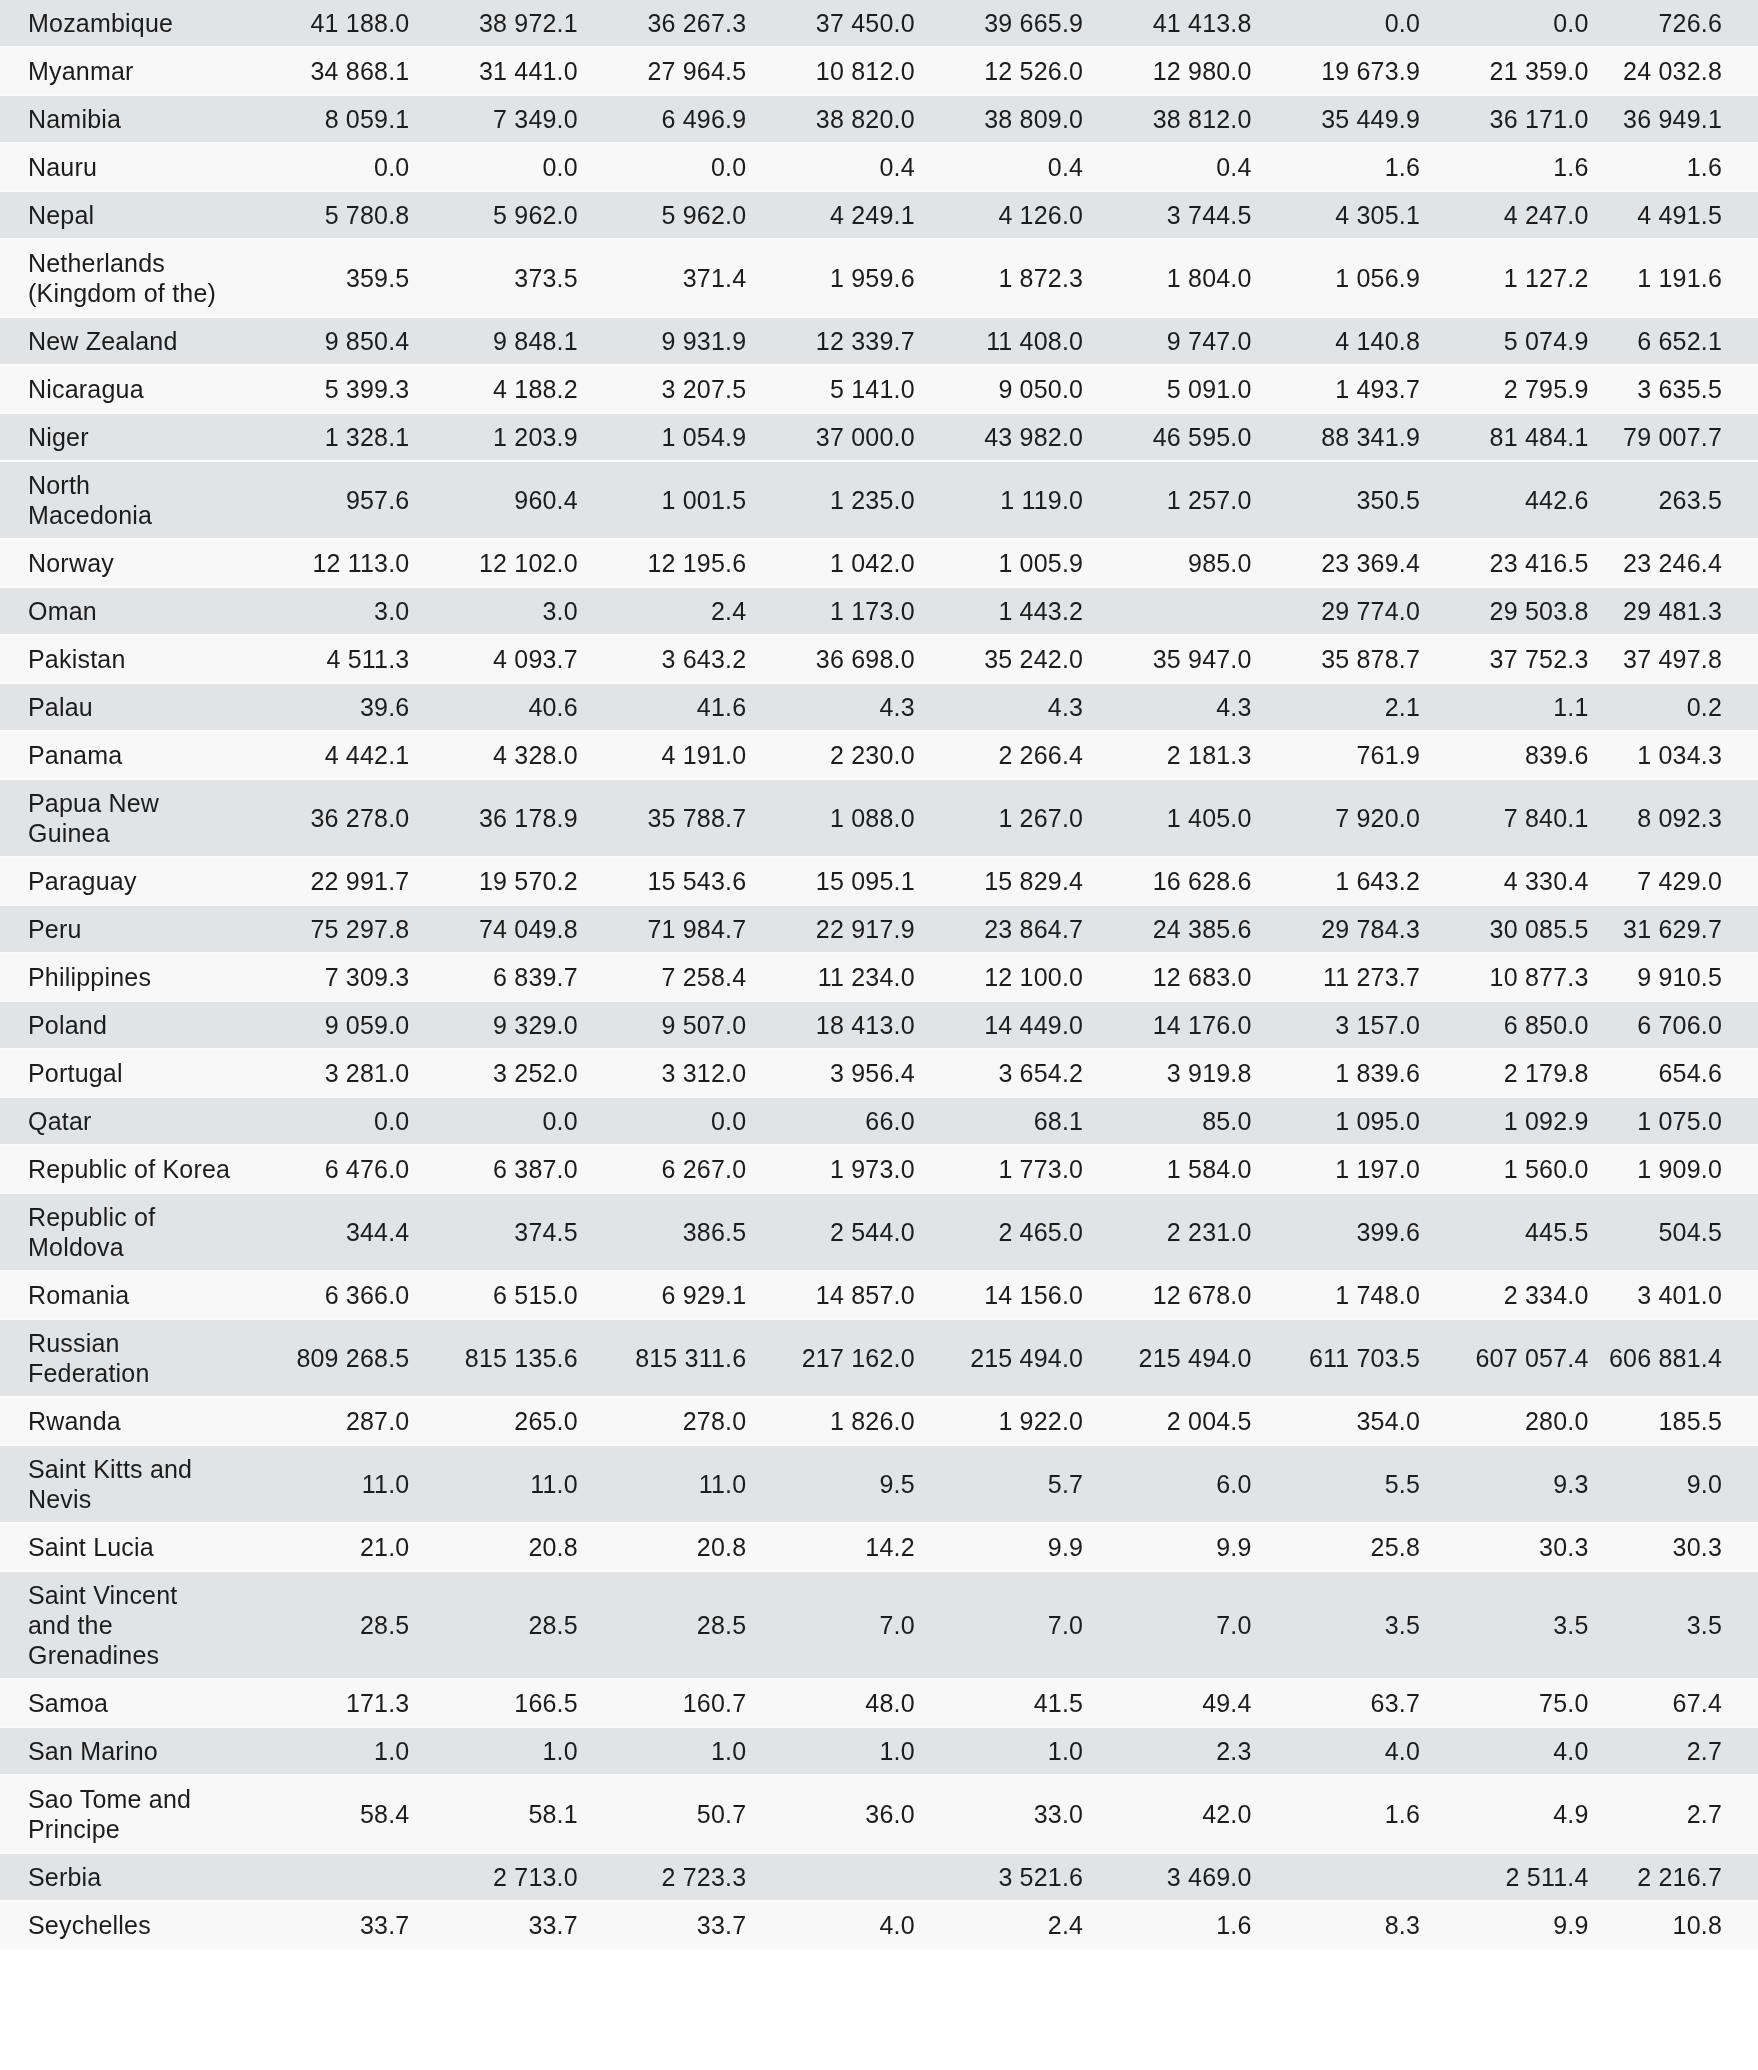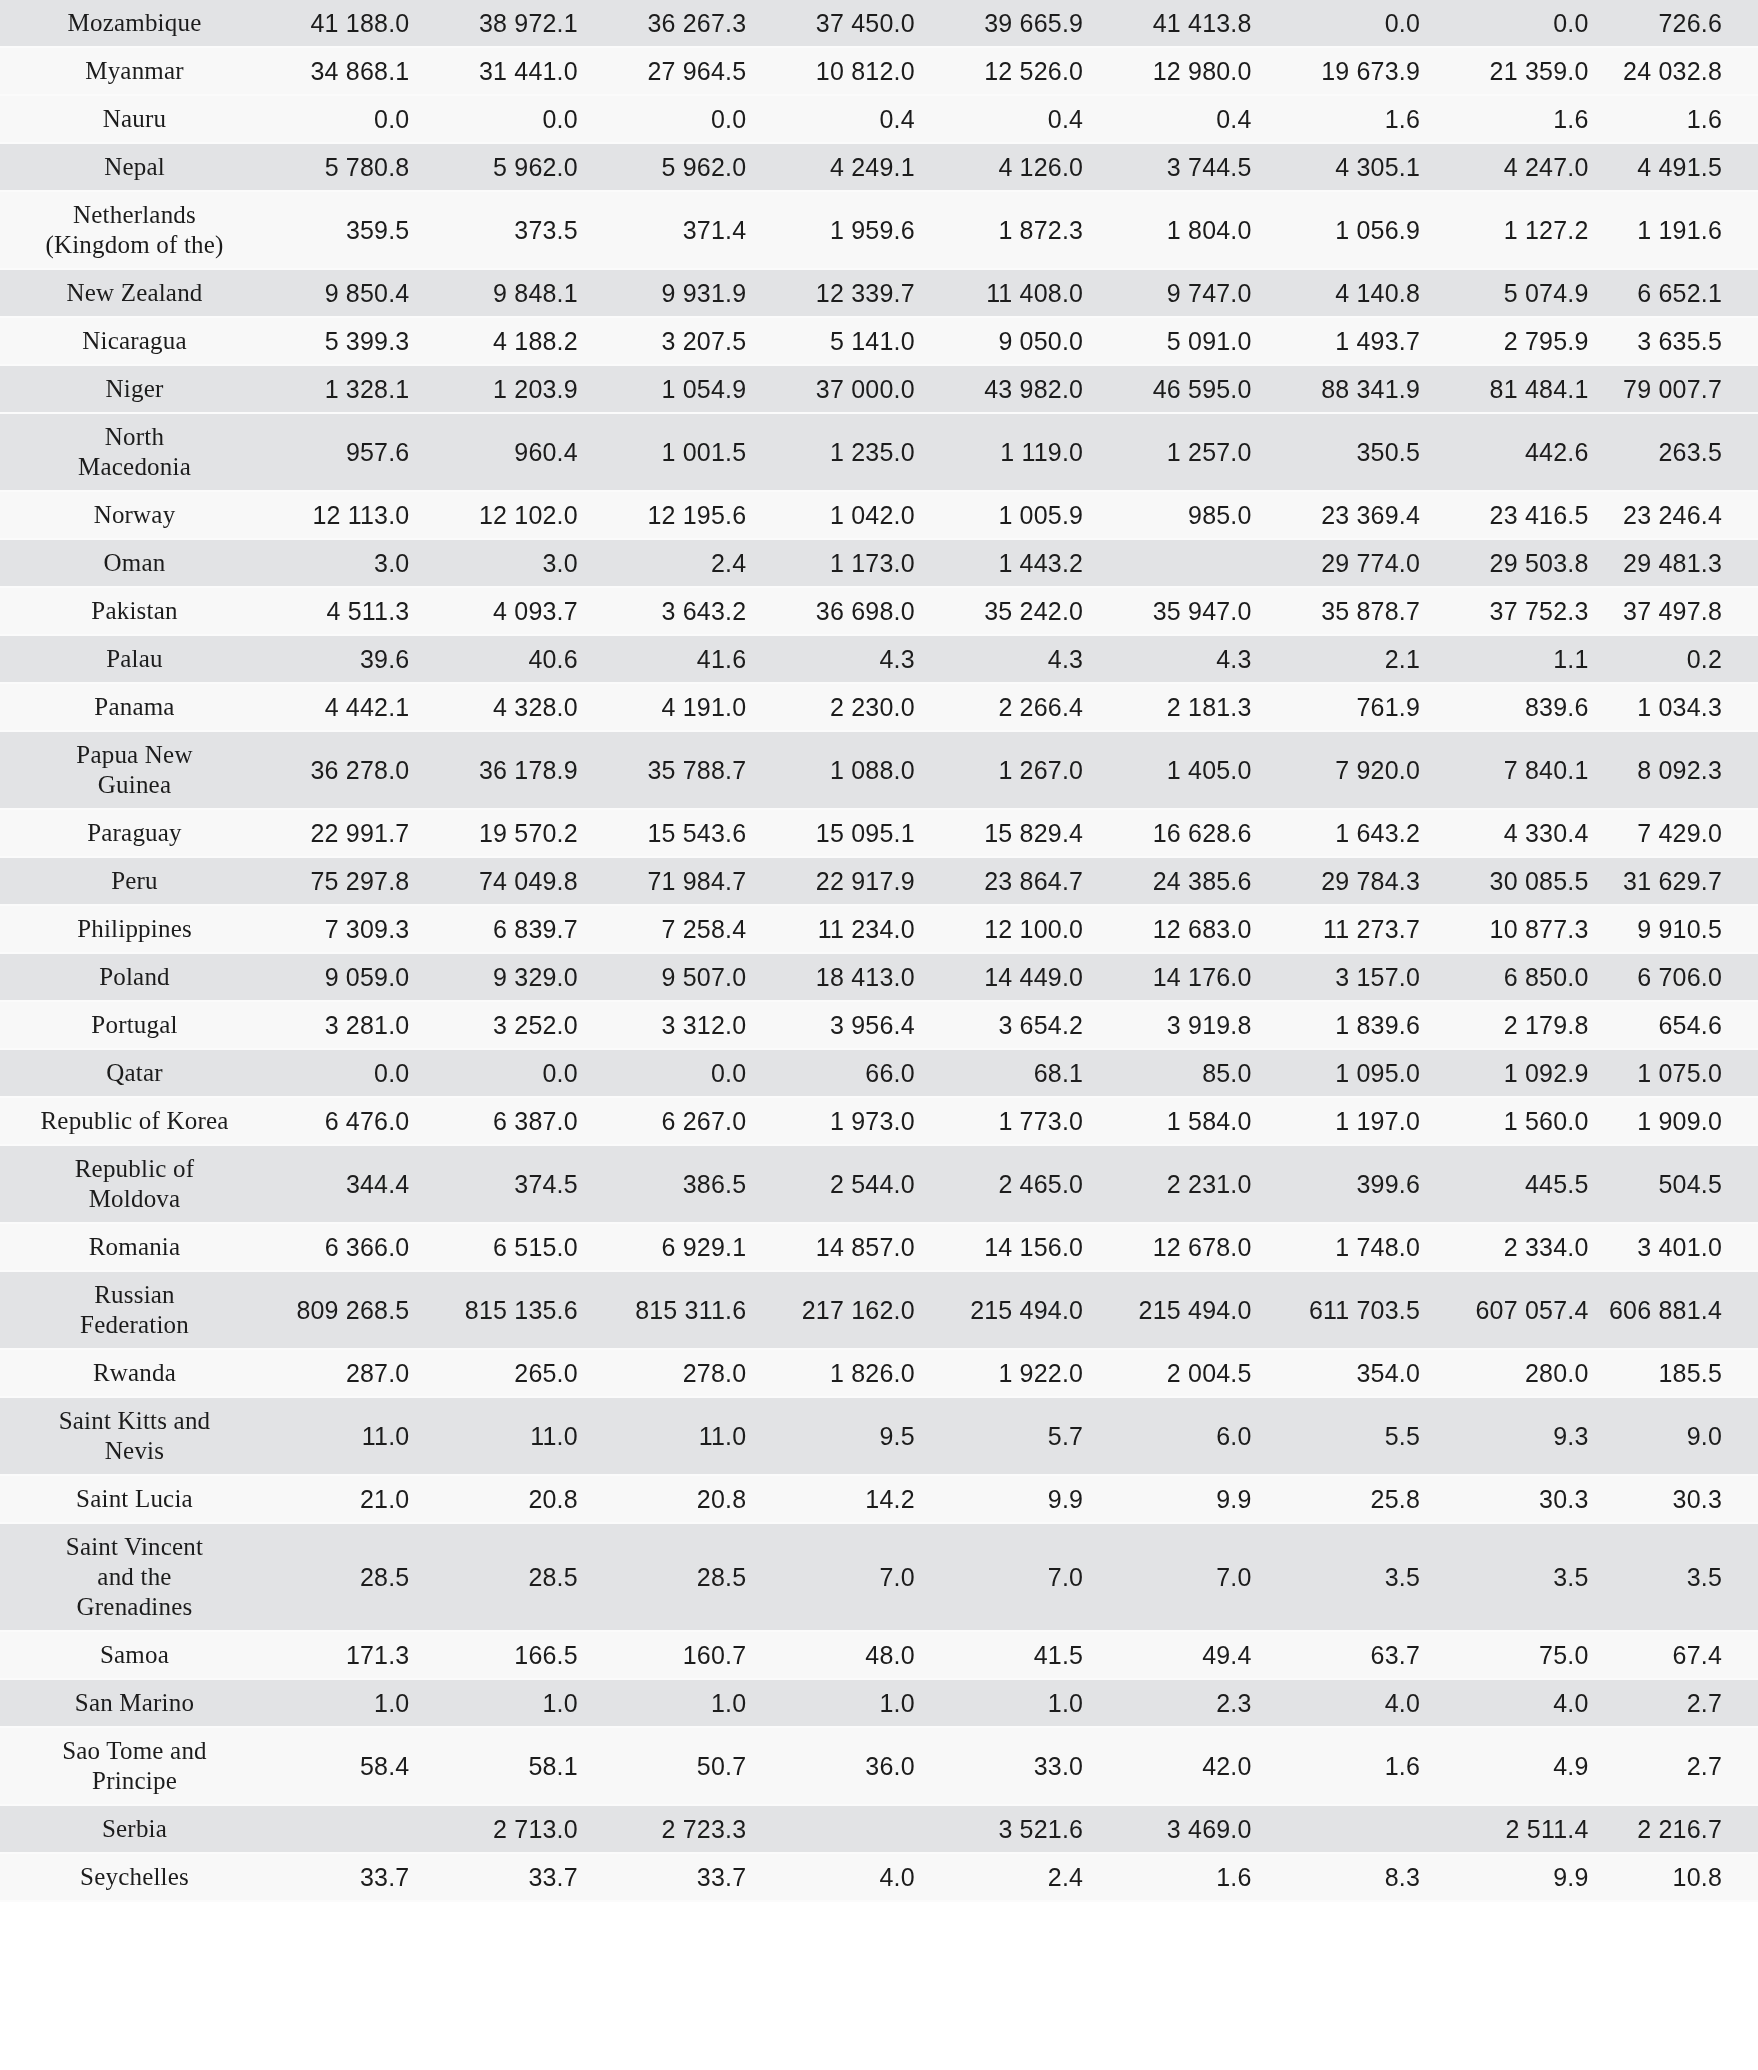--- a/index.html
+++ b/index.html
@@ -23,25 +23,24 @@
   td {
     font-size: 25px;
     line-height: 30px;
     padding-top: 8px;
     padding-bottom: 8px;
     border-bottom: 2.4px solid #fbfbfb;
     vertical-align: middle;
     letter-spacing: 0.2px;
   }
   td.country-cell {
-    text-align: center;
+    text-align: left;
     padding-left: 28px;
     white-space: pre-line;
     overflow: hidden;
-    font-family: Liberation Serif, serif;
   }
   td.value-cell {
     text-align: right;
     padding-left: 6.4px;
     white-space: nowrap;
   }
   td.value-cell.last {
     padding-right: 36px;
     margin-top: 8px;
   }
@@ -79,20 +78,32 @@
         <td class="country-cell">Myanmar</td>
         <td class="value-cell">34 868.1</td>
         <td class="value-cell">31 441.0</td>
         <td class="value-cell">27 964.5</td>
         <td class="value-cell">10 812.0</td>
         <td class="value-cell">12 526.0</td>
         <td class="value-cell">12 980.0</td>
         <td class="value-cell">19 673.9</td>
         <td class="value-cell">21 359.0</td>
         <td class="value-cell last">24 032.8</td>
+      </tr>
+      <tr class="row-odd">
+        <td class="country-cell">Namibia</td>
+        <td class="value-cell">8 059.1</td>
+        <td class="value-cell">7 349.0</td>
+        <td class="value-cell">6 496.9</td>
+        <td class="value-cell">38 820.0</td>
+        <td class="value-cell">38 809.0</td>
+        <td class="value-cell">38 812.0</td>
+        <td class="value-cell">35 449.9</td>
+        <td class="value-cell">36 171.0</td>
+        <td class="value-cell last">36 949.1</td>
       </tr>
       <tr class="row-even">
         <td class="country-cell">Nauru</td>
         <td class="value-cell">0.0</td>
         <td class="value-cell">0.0</td>
         <td class="value-cell">0.0</td>
         <td class="value-cell">0.4</td>
         <td class="value-cell">0.4</td>
         <td class="value-cell">0.4</td>
         <td class="value-cell">1.6</td>

